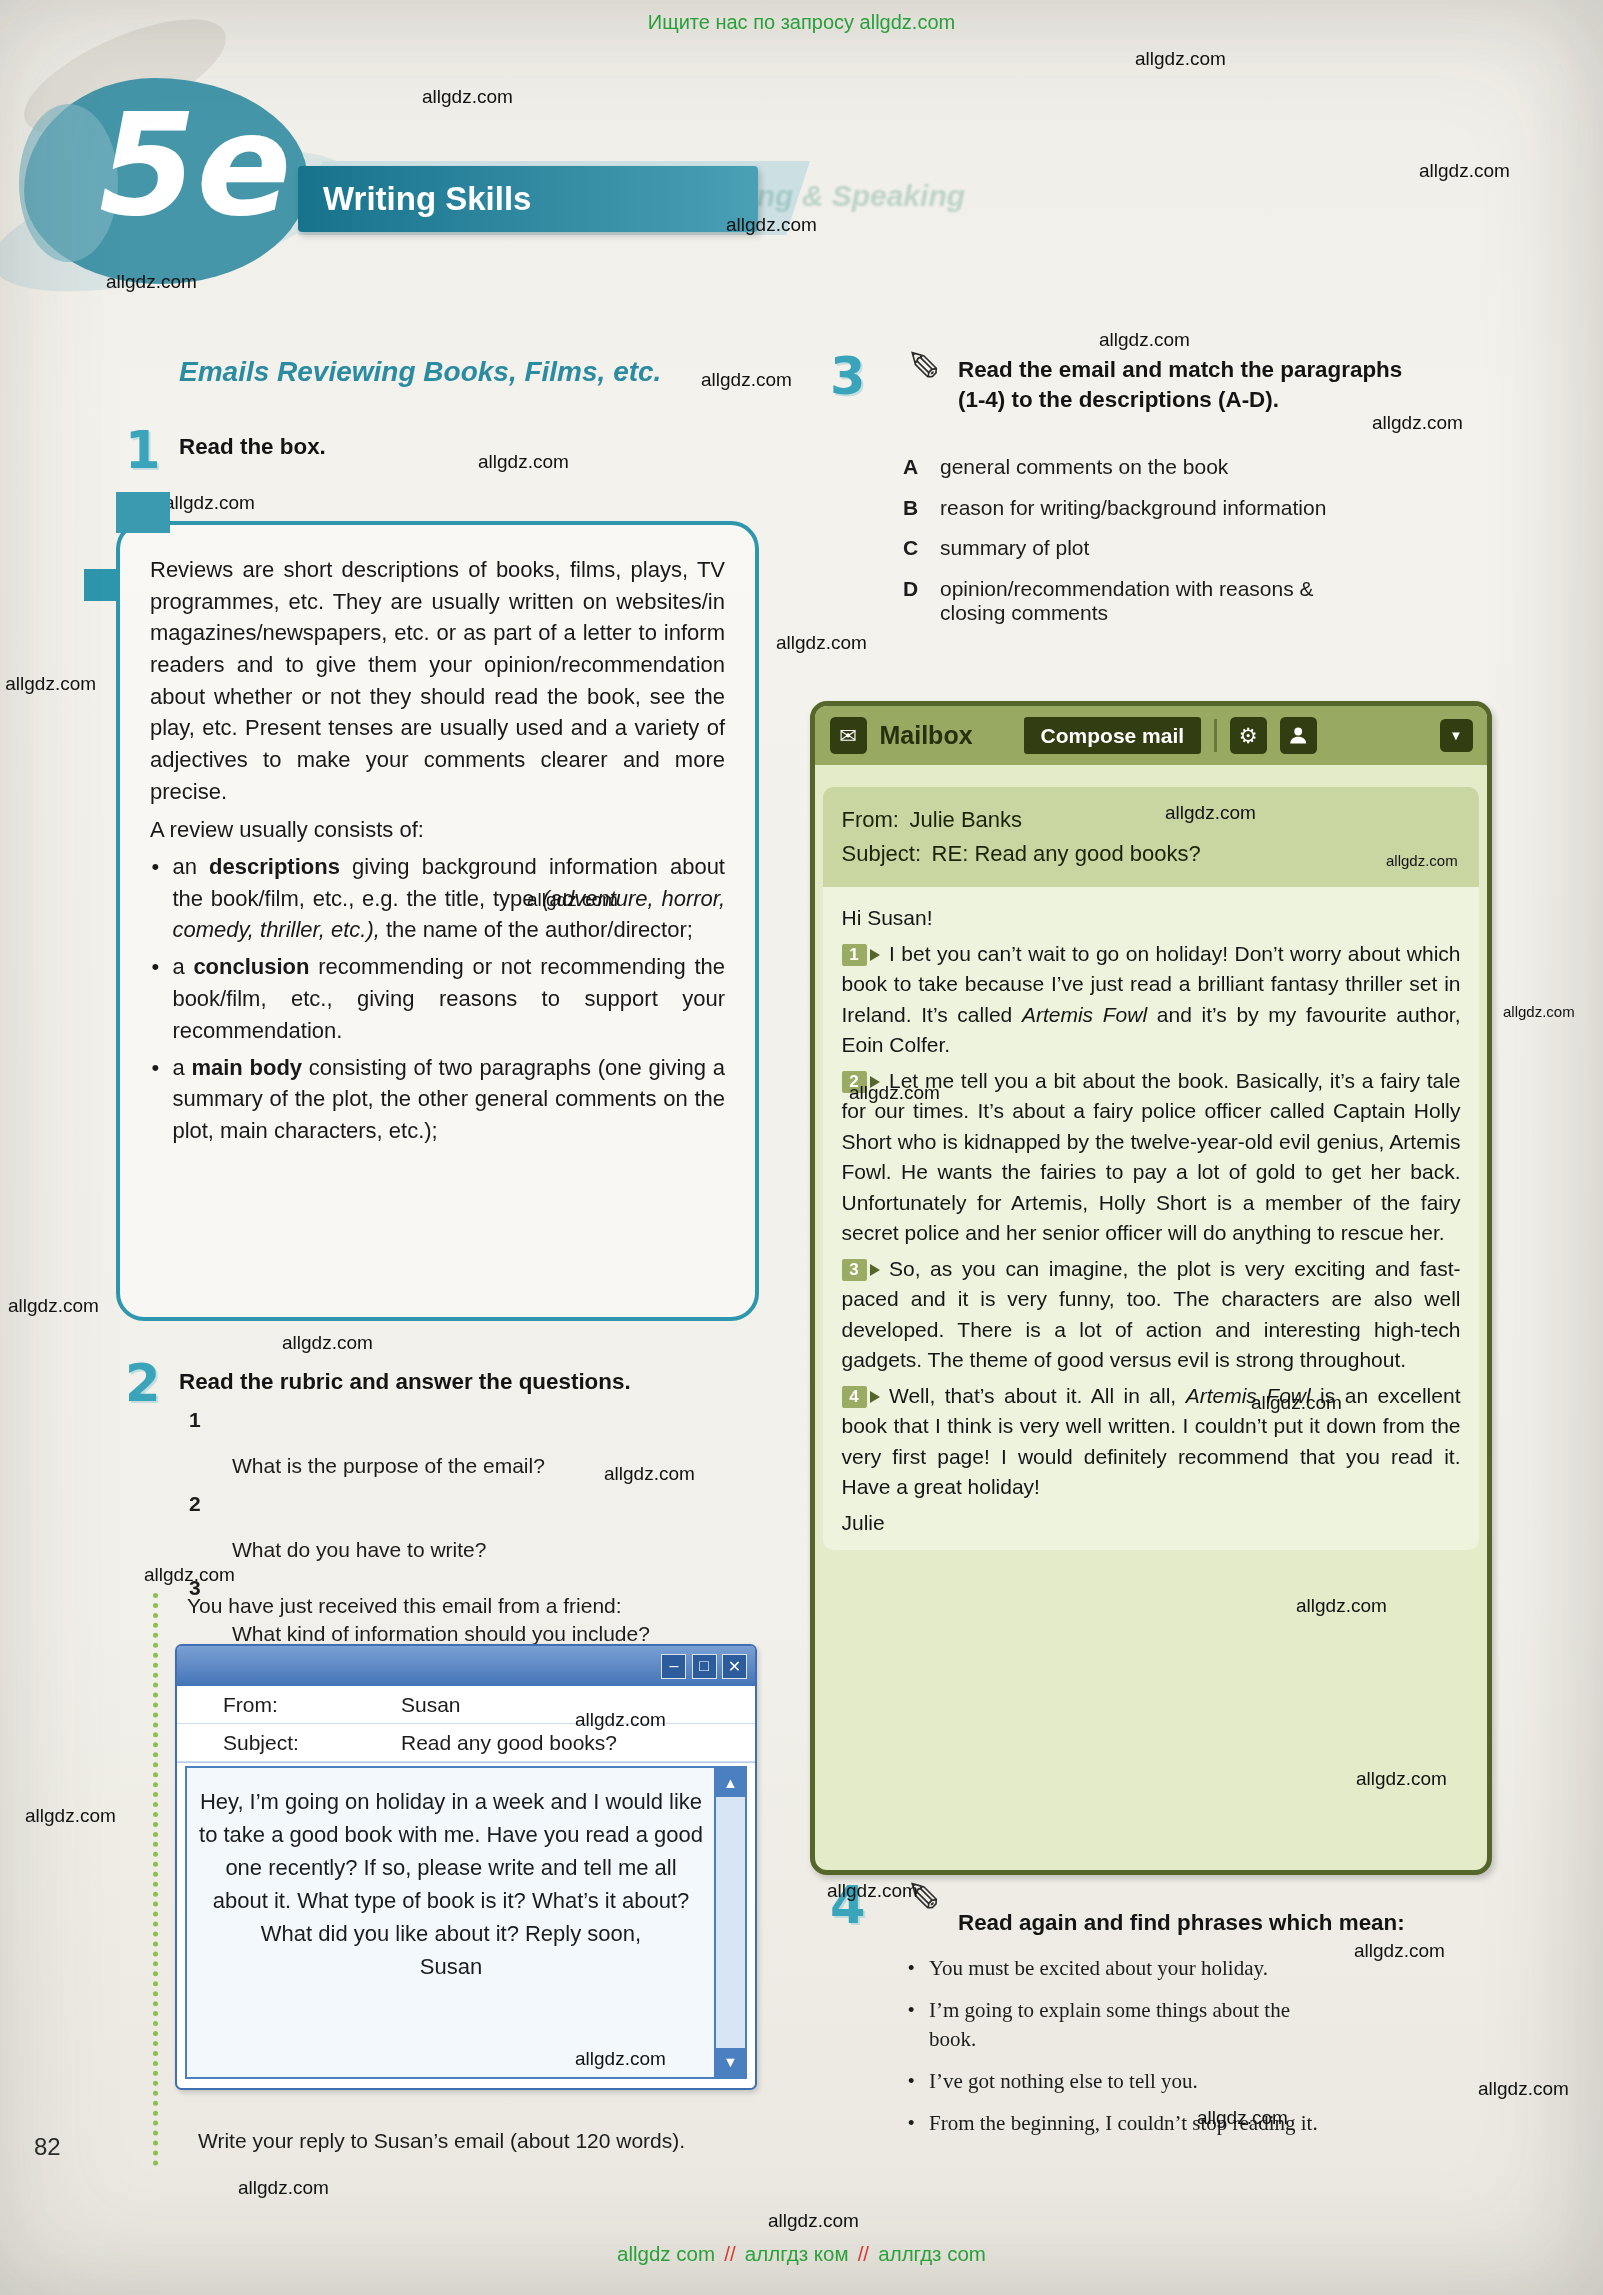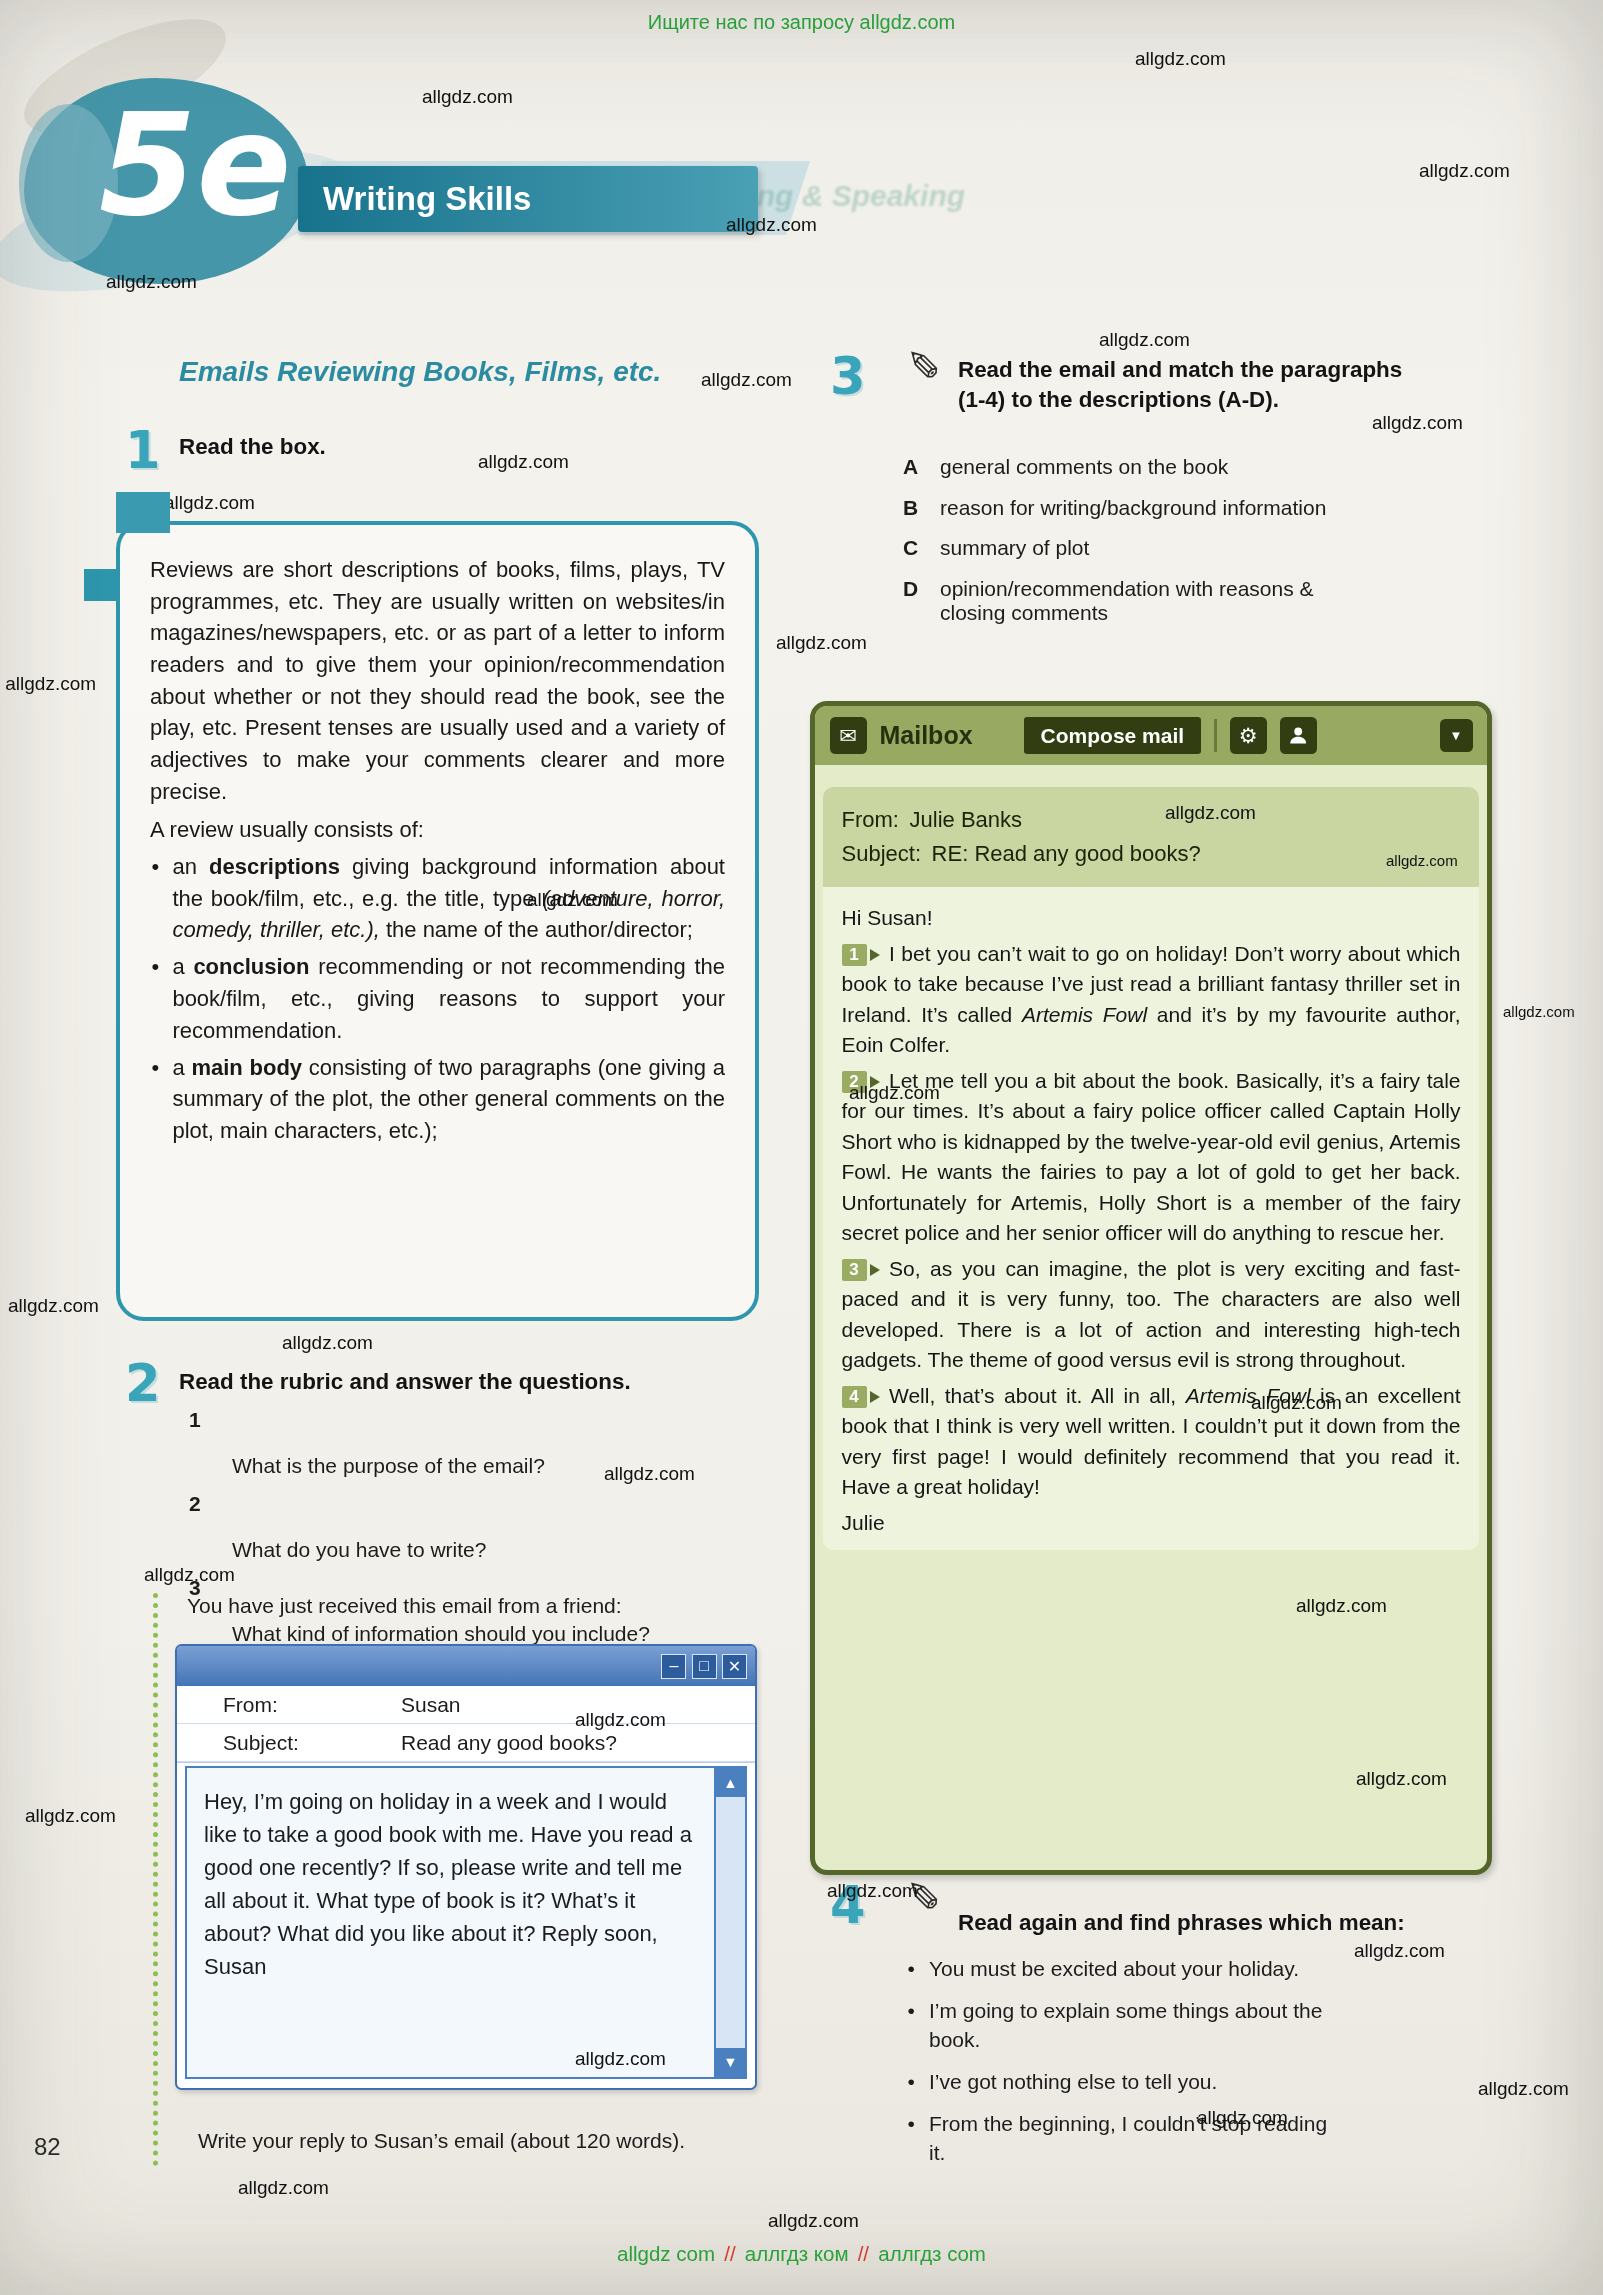--- a/index.html
+++ b/index.html
@@ -74,22 +74,22 @@
   .win-btns { display:flex; gap:5.3px; }
   .wbtn { width:25px; height:25px; background:#2c5c9c; border:1.3px solid #d9e4f4; color:#fff;
     display:flex; align-items:center; justify-content:center; font-size:16px; box-sizing:border-box; }
   .swin-meta { border-bottom:1.3px solid #b9cde8; }
   .meta-row { display:flex; align-items:center; height:37px; border-bottom:1.3px solid #cdddf0;
     font-size:21px; }
   .meta-label { padding-left:46px; width:178px; flex:none; }
   .meta-value { }
   .swin-bodywrap { position:absolute; left:8px; right:8px; top:120px; bottom:9.2px;
     border:2.6px solid #4a7fc0; background:#f3f8fd; }
-  .swin-text { position:absolute; left:0; right:30px; top:0; bottom:0; padding:17px 17px;
-    font-size:22px; line-height:1.5; }
+  .swin-text { position:absolute; left:0; right:30px; top:0; bottom:0; padding:17px 10px;
+    font-size:22px; line-height:1.5;text-align:center; }
   .swin-scroll { position:absolute; right:0; top:0; bottom:0; width:29px;
     background:#d7e5f4; border-left:2px solid #4a7fc0; }
   .sc-btn { position:absolute; left:0; width:100%; height:29px; background:#4a7fc0; color:#fff;
     display:flex; align-items:center; justify-content:center; font-size:14.5px; }
   .sc-top { top:0; } .sc-bot { bottom:0; }
 
   .task { position:absolute; left:198px; top:2129px; width:567px; font-size:21px; }
   .pagenum { position:absolute; left:34px; top:2133px; font-size:24px; color:#2b2b2b; }
 
   
@@ -117,21 +117,21 @@
   .mlabel { display:inline-block; margin-right:10.6px; }
   .mwin-body { padding:16px 18.5px 6.6px; font-size:21px; line-height:1.45; text-align:justify; color:#161616; }
   .mwin-body p { margin:0 0 5.3px; }
   .mtag { display:inline-flex; align-items:center; margin-right:9.2px; vertical-align:1.3px; }
   .mtag .num { background:#9aab63; color:#fff; font-weight:bold; font-size:17px;
     width:25px; height:22.4px; display:inline-flex; align-items:center; justify-content:center; border-radius:2px; }
   .mtag::after { content:""; border-left:10.6px solid #55662b; border-top:6.6px solid transparent;
     border-bottom:6.6px solid transparent; margin-left:3.3px; }
 
   
-  .ex4-bullets { position:absolute; left:905px; top:1954px; width:435px; font-size:21px; }
+  .ex4-bullets { position:absolute; left:905px; top:1954px; width:435px; font-size:21px;font-family:Liberation Serif, serif; }
   .ex4-bullets div { position:relative; padding-left:24px; margin-bottom:12.5px; line-height:1.4; }
   .ex4-bullets div::before { content:"•"; position:absolute; left:2.6px; top:0; }
 
   .bottom-banner { position:absolute; left:0; right:0; top:2242px; text-align:center; font-size:20.5px; }
   .bottom-banner .g { color:#2aa83c; }
   .bottom-banner .r { color:#e03c31; padding:0 9.2px; }
 
   .wm-layer { position:absolute; inset:0; pointer-events:none; }
   .wm { position:absolute; font-size:19px; color:#121212; white-space:nowrap; }
 </style>

